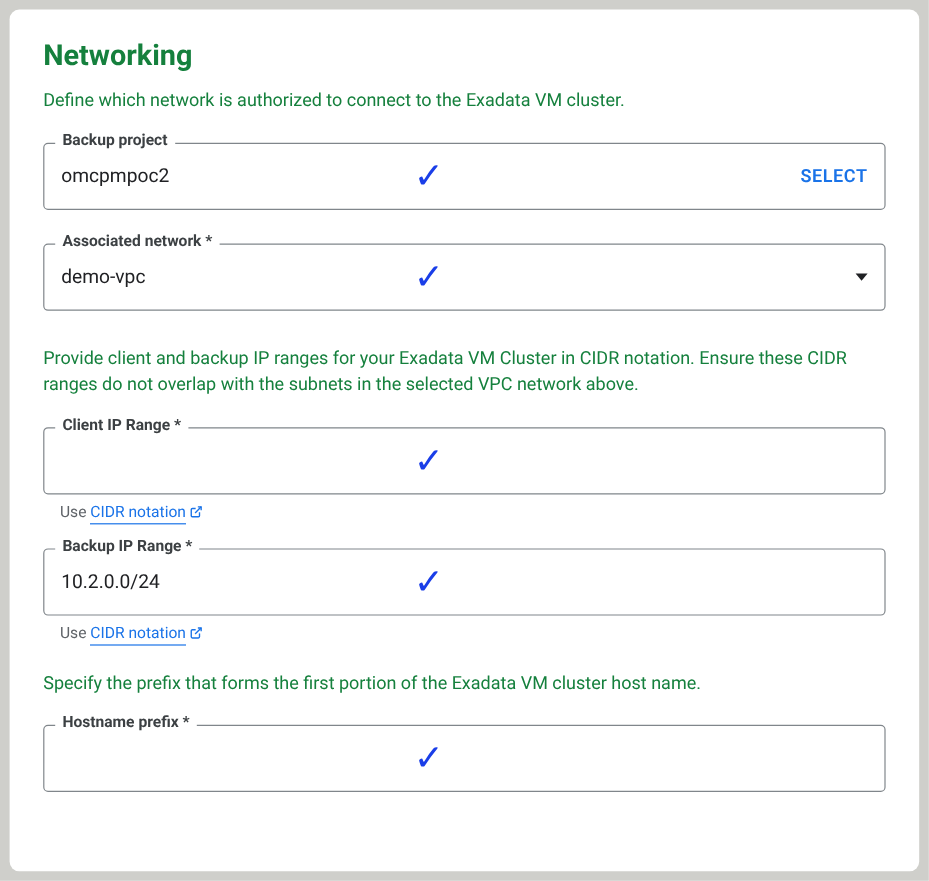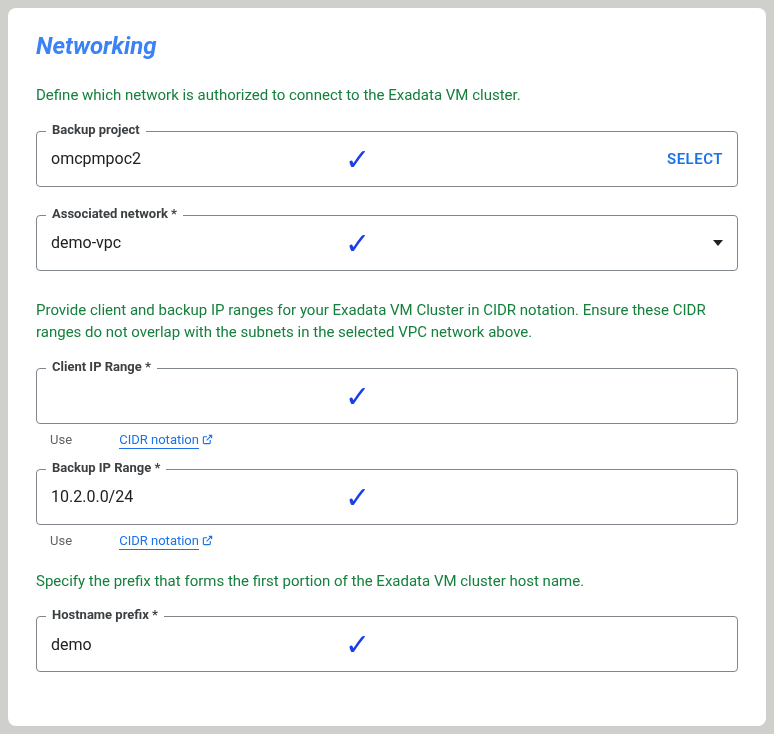--- a/index.html
+++ b/index.html
@@ -15,23 +15,22 @@
     }
     .container {
       background: #fff;
       border-radius: 8px;
       padding: 24px 28px 28px 28px;
       min-height: 718px;
     }
     h2.title {
       font-size: 24px;
       font-weight: 700;
-      color: #3b82f6;
-      margin-bottom: 24px;
-      font-style: italic;
+      color: #15803d;
+      margin-bottom: 12px;
     }
     p.desc {
       font-size: 15px;
       color: #15803d;
       line-height: 1.5;
       margin-bottom: 24px;
     }
     .field-wrap {
       position: relative;
       margin-bottom: 28px;
@@ -93,21 +92,20 @@
     .hint {
       font-size: 13px;
       color: #5f6368;
       margin: 8px 0 22px 14px;
     }
     .hint a {
       color: #1a73e8;
       text-decoration: none;
       border-bottom: 1px solid #1a73e8;
       padding-bottom: 1px;
-      margin-left: 44px;
     }
     .ext-icon {
       display: inline-block;
       width: 11px;
       height: 11px;
       margin-left: 3px;
       vertical-align: -1px;
     }
     .ext-icon svg {
       display: block;
@@ -168,18 +166,17 @@
           <polyline points="15 3 21 3 21 9"></polyline>
           <line x1="10" y1="14" x2="21" y2="3"></line>
         </svg></span>
   </div>
 
   <p class="desc">Specify the prefix that forms the first portion of the Exadata VM cluster host name.</p>
 
   <div class="field-wrap" style="margin-bottom:0">
     <span class="field-label">Hostname prefix *</span>
     <div class="field-box">
-      <input type="text" class="field-value" value="demo" style="">
       <span class="checkmark">✓</span>
     </div>
   </div>
 
 </div>
 
 </body></html>

